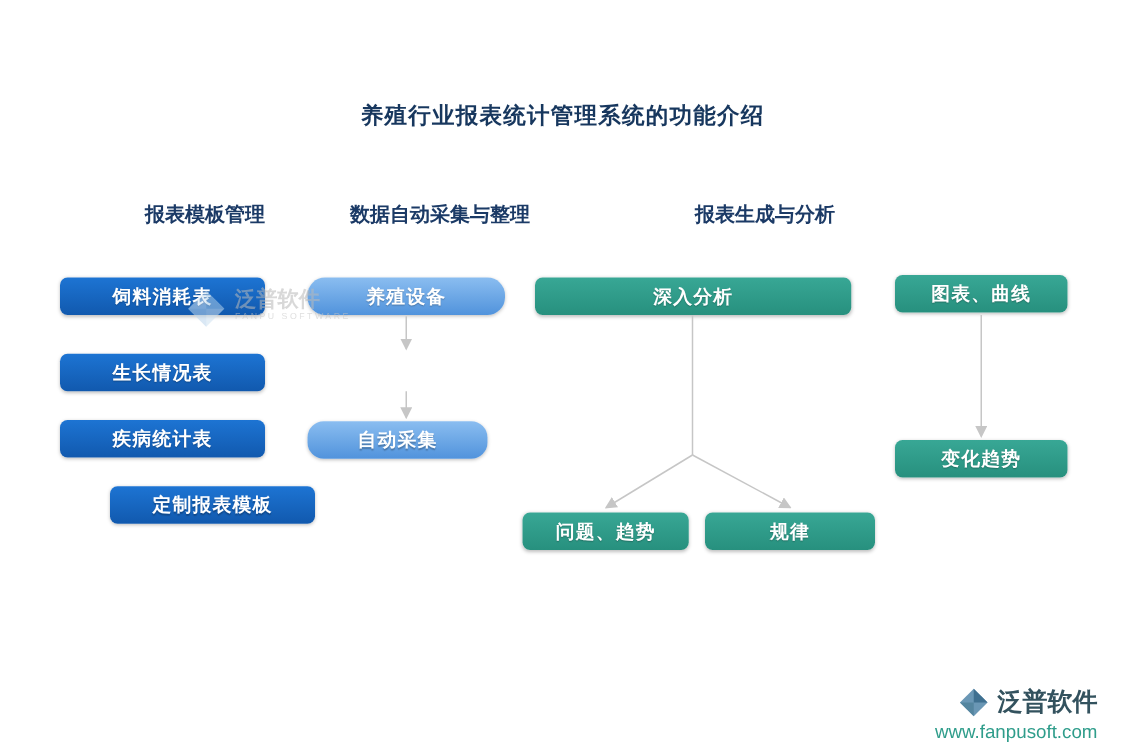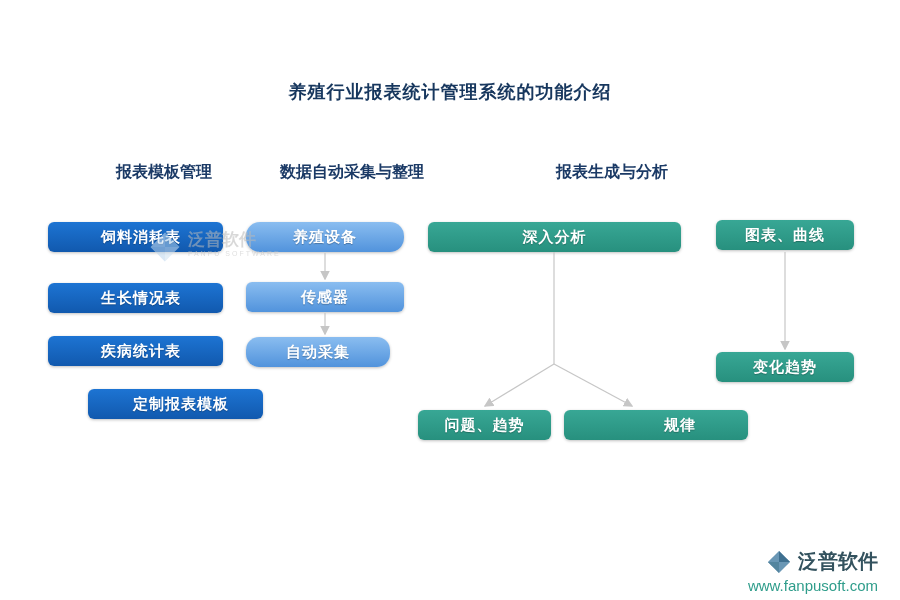--- a/index.html
+++ b/index.html
@@ -16,21 +16,21 @@
     position:absolute;top:162px;height:22px;text-align:right;
     font-size:16px;font-weight:bold;color:#1b3a66;
   }
   .node{
     position:absolute;height:30px;border-radius:6px;color:#ffffff;
     font-size:15px;font-weight:bold;display:flex;align-items:center;
     justify-content:center;letter-spacing:1px;
     box-shadow:0 1px 3px rgba(0,0,0,0.25);
     text-shadow:0 1px 1px rgba(0,0,0,0.25);
   }
-  .blue{background:linear-gradient(#1d74d3,#1159ae);padding-left:11px;}
+  .blue{background:linear-gradient(#1d74d3,#1159ae);}
   .lightblue{background:linear-gradient(#8abdf0,#5193dc);}
   .teal{background:linear-gradient(#38a795,#27907e);}
   .connector{position:absolute;overflow:visible;}
   .watermark{
     position:absolute;left:148px;top:230px;display:flex;align-items:flex-start;
     gap:6px;opacity:0.55;
   }
   .watermark .wm-text{color:#b9b9b9;font-size:17px;font-weight:bold;line-height:20px;}
   .watermark .wm-sub{color:#c5c5c5;font-size:7px;letter-spacing:2px;font-family:"Liberation Sans",sans-serif;}
   .footer{
@@ -58,40 +58,39 @@
   <div class="col-header" style="left:46px;width:166px;">报表模板管理</div>
   <div class="col-header" style="left:240px;width:184px;">数据自动采集与整理</div>
   <div class="col-header" style="left:468px;width:200px;">报表生成与分析</div>
 
   <div class="node blue" style="left:48px;top:222px;width:164px;">饲料消耗表</div>
   <div class="node blue" style="left:48px;top:283px;width:164px;">生长情况表</div>
   <div class="node blue" style="left:48px;top:336px;width:164px;">疾病统计表</div>
   <div class="node blue" style="left:48px;top:389px;width:164px;margin-left:40px;">定制报表模板</div>
 
   <div class="node lightblue" style="left:246px;top:222px;width:158px;border-radius:14px;">养殖设备</div>
-  <div class="node lightblue" style="left:246px;top:282px;width:158px;">传感器</div>
   <div class="node lightblue" style="left:246px;top:337px;width:144px;border-radius:13px;">自动采集</div>
 
   <svg class="connector" style="left:319px;top:253px;" width="12" height="28">
     <line x1="6" y1="0" x2="6" y2="26" stroke="#c6c6c6" stroke-width="1.2" marker-end="url(#ah)"></line>
   </svg>
   <svg class="connector" style="left:319px;top:313px;" width="12" height="23">
     <line x1="6" y1="0" x2="6" y2="21" stroke="#c6c6c6" stroke-width="1.2" marker-end="url(#ah)"></line>
   </svg>
 
   <div class="node teal" style="left:428px;top:222px;width:253px;">深入分析</div>
 
   <svg class="connector" style="left:418px;top:252px;" width="290" height="158">
     <line x1="136" y1="0" x2="136" y2="112" stroke="#c6c6c6" stroke-width="1.2"></line>
     <line x1="136" y1="112" x2="67" y2="154" stroke="#c6c6c6" stroke-width="1.2" marker-end="url(#ah)"></line>
     <line x1="136" y1="112" x2="214" y2="154" stroke="#c6c6c6" stroke-width="1.2" marker-end="url(#ah)"></line>
   </svg>
 
   <div class="node teal" style="left:418px;top:410px;width:133px;">问题、趋势</div>
-  <div class="node teal" style="left:564px;top:410px;width:136px;padding-left:48px;">规律</div>
+  <div class="node teal" style="left:564px;top:410px;width:136px;">规律</div>
 
   <div class="node teal" style="left:716px;top:220px;width:138px;">图表、曲线</div>
   <svg class="connector" style="left:779px;top:252px;" width="12" height="99">
     <line x1="6" y1="0" x2="6" y2="97" stroke="#c6c6c6" stroke-width="1.2" marker-end="url(#ah)"></line>
   </svg>
   <div class="node teal" style="left:716px;top:352px;width:138px;">变化趋势</div>
 
   <div class="watermark">
     <svg width="34" height="34" viewBox="0 0 40 40">
       <polygon points="20,3 37,20 20,37 3,20" fill="#cfe2f2"></polygon>

